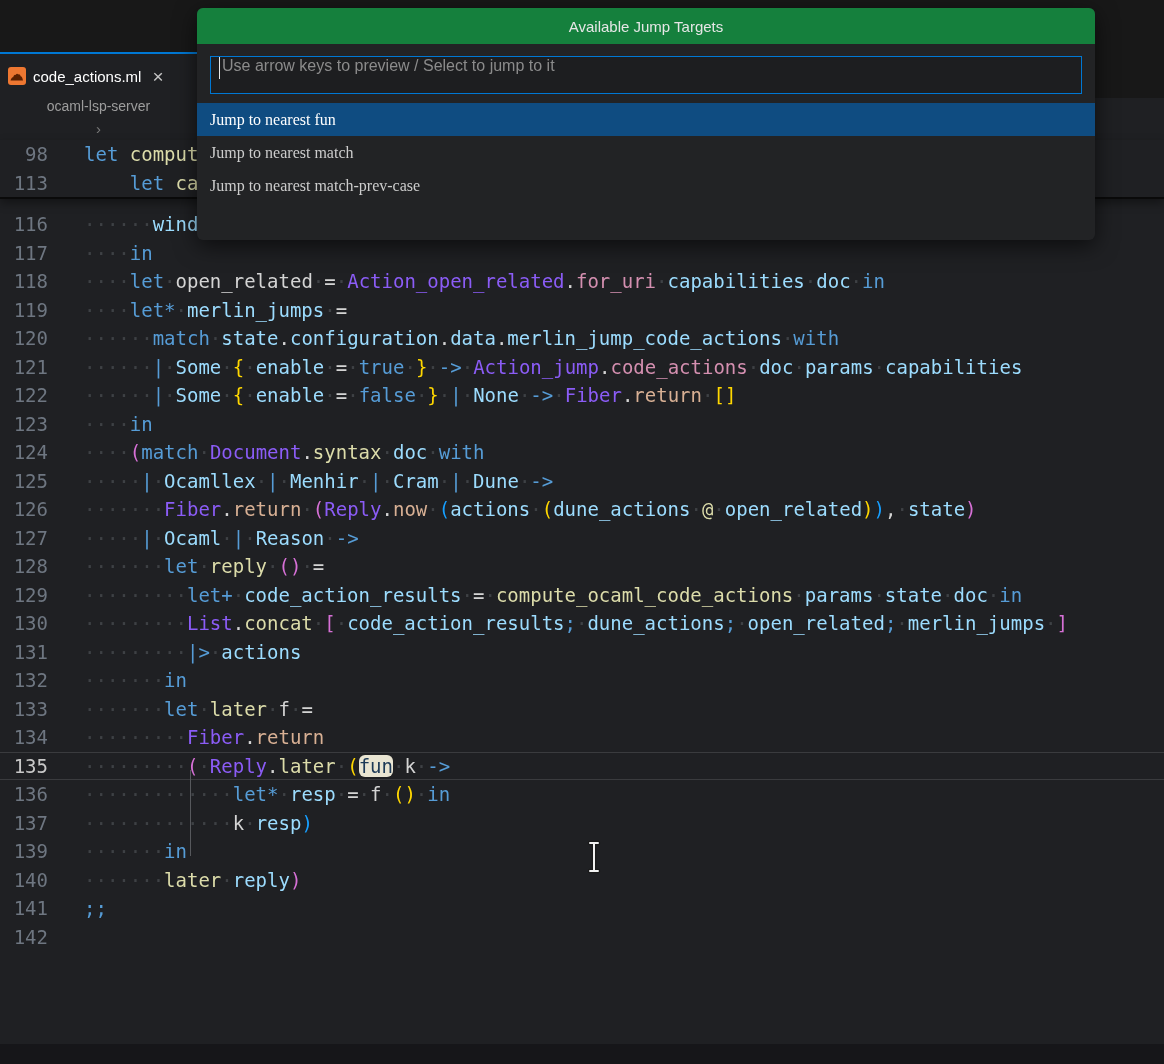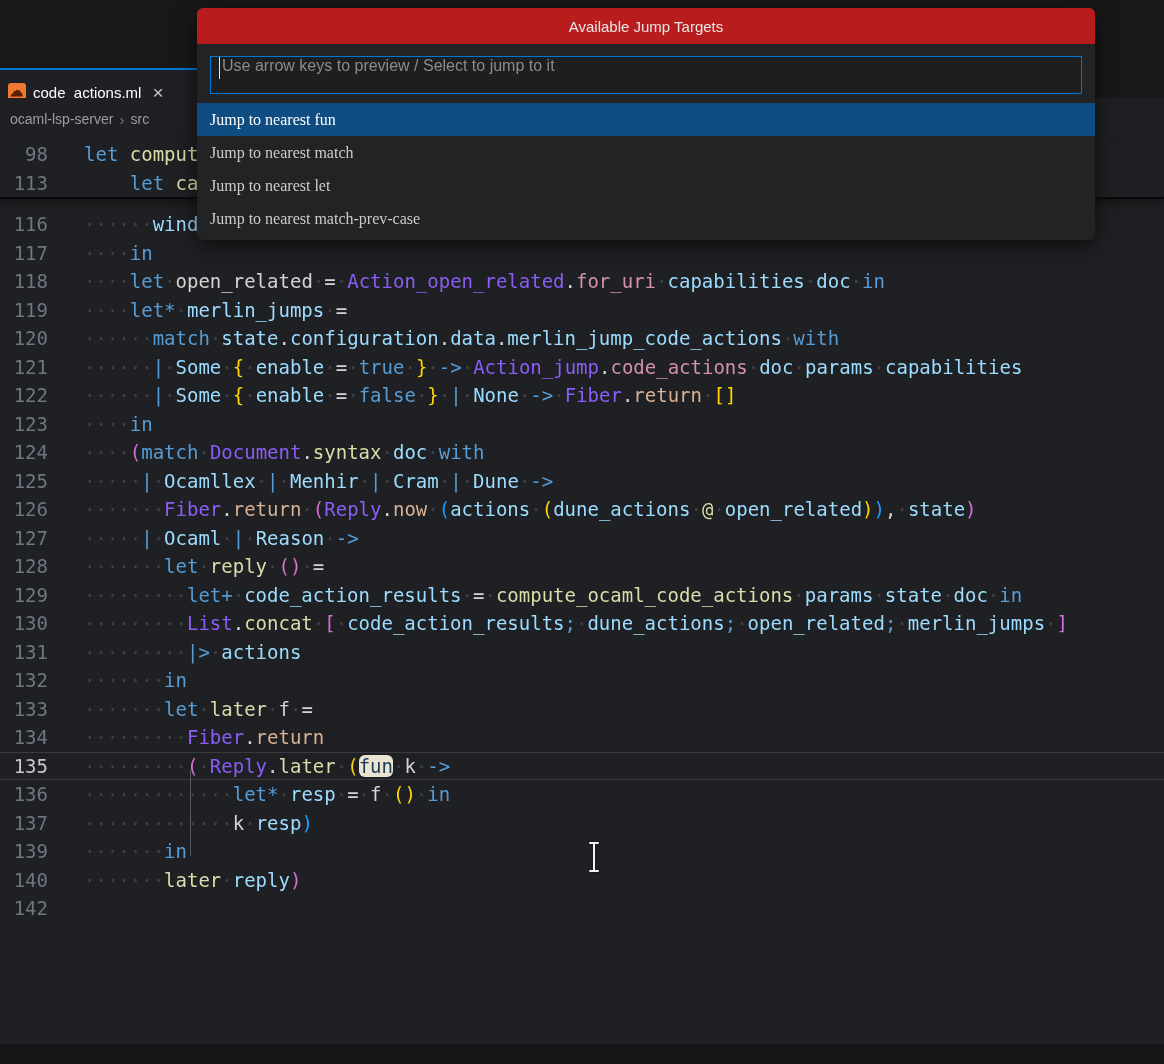--- a/index.html
+++ b/index.html
@@ -4,46 +4,46 @@
 <style>
   html,body{margin:0;padding:0;background:#101010;}
   #screen{position:relative;width:1164px;height:1064px;overflow:hidden;
     background:#1f2023;font-family:"Liberation Sans",sans-serif;}
 
   
   .titlebar{position:absolute;left:0;top:0;width:100%;height:52px;background:#181818;}
   .tabbar{position:absolute;left:0;top:52px;width:100%;height:46px;background:#181818;}
   .tab{position:absolute;left:0;top:0;width:197px;height:46px;background:#1f2023;
     border-top:2px solid #0078d4;box-sizing:border-box;display:flex;align-items:center;
-    padding:0 8px;gap:7px;cursor:default;margin-top:16px;}
+    padding:0 8px;gap:7px;cursor:default;}
   .tab-label{color:#ffffff;font-size:15px;white-space:nowrap;}
   .tab-close{color:#c5c5c5;font-size:19px;line-height:19px;margin-left:4px;}
   .breadcrumbs{position:absolute;left:0;top:98px;width:197px;height:42px;background:#1f2023;
-    display:flex;align-items:center;gap:6px;padding-left:10px;overflow:hidden;
-    color:#9d9d9d;font-size:14px;white-space:nowrap;}
+    display:flex;align-items:center;gap:6px;overflow:hidden;
+    color:#9d9d9d;font-size:14px;white-space:nowrap;flex-direction:column;}
   .crumb-sep{color:#7a7a7a;font-size:15px;}
 
   
   .code-font{font-family:"DejaVu Sans Mono","Liberation Mono",monospace;font-size:19px;}
   .sticky{position:absolute;left:0;top:140px;width:100%;height:57px;background:#1f2023;
     border-bottom:2px solid #0a0a0a;box-shadow:0 4px 9px rgba(0,0,0,.38);z-index:5;}
   .codelines{position:absolute;left:0;top:210px;width:100%;z-index:1;}
   .row{display:flex;height:28.5px;line-height:28.5px;white-space:pre;}
   .gutter{flex:0 0 84px;box-sizing:border-box;padding-right:36px;text-align:right;
     color:#6e7681;}
   .lcontent{white-space:pre;}
   .row.active{box-shadow:inset 0 1px 0 #3a3b3e, inset 0 -1px 0 #3a3b3e;}
   .row.active .gutter{color:#c8c8c8;}
   .scope-guide{position:absolute;left:190px;top:770px;width:1px;height:86px;background:#56585c;z-index:2;}
   .bottom-strip{position:absolute;left:0;bottom:0;width:100%;height:20px;background:#161619;}
 
   
   .qdialog{position:absolute;left:197px;top:8px;width:898px;height:232px;background:#222325;
     border-radius:6px;box-shadow:0 6px 22px rgba(0,0,0,.6);z-index:30;overflow:hidden;}
-  .qtitle{height:36px;background:#b91c1c;color:#e6e6e6;font-size:15px;display:flex;
+  .qtitle{height:36px;background:#15803d;color:#e6e6e6;font-size:15px;display:flex;
     align-items:center;justify-content:center;}
   .qinput-wrap{padding:12px 13px 9px 13px;}
   .qinput{position:relative;height:38px;box-sizing:border-box;border:1px solid #0078d4;
     background:#1d1e20;display:flex;align-items:flex-start;padding-left:8px;}
   .qcaret{width:1px;height:22px;background:#e8e8e8;margin-right:2px;}
   .qplaceholder{color:#8b8b8b;font-size:16px;}
   .qlist{padding:0;}
   .qitem{height:33px;display:flex;align-items:center;padding-left:13px;color:#cccccc;
     font-size:16px;cursor:default;font-family:Liberation Serif, serif;}
   .qitem.selected{background:#0f4c81;color:#ffffff;}
@@ -111,37 +111,37 @@
       <div class="row"><span class="gutter">130</span><span class="lcontent"><span class="tok-ws">·········</span><span class="tok-mod">List</span><span class="tok-pl">.</span><span class="tok-fn">concat</span><span class="tok-ws">·</span><span class="tok-bm">[</span><span class="tok-ws">·</span><span class="tok-id">code_action_results</span><span class="tok-kw">;</span><span class="tok-ws">·</span><span class="tok-id">dune_actions</span><span class="tok-kw">;</span><span class="tok-ws">·</span><span class="tok-id">open_related</span><span class="tok-kw">;</span><span class="tok-ws">·</span><span class="tok-id">merlin_jumps</span><span class="tok-ws">·</span><span class="tok-bm">]</span></span></div>
       <div class="row"><span class="gutter">131</span><span class="lcontent"><span class="tok-ws">·········</span><span class="tok-kw">|&gt;</span><span class="tok-ws">·</span><span class="tok-id">actions</span></span></div>
       <div class="row"><span class="gutter">132</span><span class="lcontent"><span class="tok-ws">·······</span><span class="tok-kw">in</span></span></div>
       <div class="row"><span class="gutter">133</span><span class="lcontent"><span class="tok-ws">·······</span><span class="tok-kw">let</span><span class="tok-ws">·</span><span class="tok-fn">later</span><span class="tok-ws">·</span><span class="tok-pl">f</span><span class="tok-ws">·</span><span class="tok-pl">=</span></span></div>
       <div class="row"><span class="gutter">134</span><span class="lcontent"><span class="tok-ws">·········</span><span class="tok-mod">Fiber</span><span class="tok-pl">.</span><span class="tok-pe">return</span></span></div>
       <div class="row active"><span class="gutter">135</span><span class="lcontent"><span class="tok-ws">·········</span><span class="tok-bm">(</span><span class="tok-ws">·</span><span class="tok-mod">Reply</span><span class="tok-pl">.</span><span class="tok-fn">later</span><span class="tok-ws">·</span><span class="tok-by">(</span><span class="tok-hl">fun</span><span class="tok-ws">·</span><span class="tok-pl">k</span><span class="tok-ws">·</span><span class="tok-kw">-&gt;</span></span></div>
       <div class="row"><span class="gutter">136</span><span class="lcontent"><span class="tok-ws">·············</span><span class="tok-kw">let*</span><span class="tok-ws">·</span><span class="tok-id">resp</span><span class="tok-ws">·</span><span class="tok-pl">=</span><span class="tok-ws">·</span><span class="tok-pl">f</span><span class="tok-ws">·</span><span class="tok-by">()</span><span class="tok-ws">·</span><span class="tok-kw">in</span></span></div>
       <div class="row"><span class="gutter">137</span><span class="lcontent"><span class="tok-ws">·············</span><span class="tok-pl">k</span><span class="tok-ws">·</span><span class="tok-id">resp</span><span class="tok-bb">)</span></span></div>
       <div class="row"><span class="gutter">139</span><span class="lcontent"><span class="tok-ws">·······</span><span class="tok-kw">in</span></span></div>
       <div class="row"><span class="gutter">140</span><span class="lcontent"><span class="tok-ws">·······</span><span class="tok-fn">later</span><span class="tok-ws">·</span><span class="tok-id">reply</span><span class="tok-bm">)</span></span></div>
+      <div class="row"><span class="gutter">141</span><span class="lcontent"><span class="tok-kw">;;</span></span></div>
       <div class="row"><span class="gutter">142</span><span class="lcontent"></span></div>
     </div>
 
   <div class="scope-guide"></div>
 
   <div class="qdialog">
     <div class="qtitle">Available Jump Targets</div>
     <div class="qinput-wrap">
       <div class="qinput">
         <span class="qcaret"></span>
         <span class="qplaceholder">Use arrow keys to preview / Select to jump to it</span>
       </div>
     </div>
     <div class="qlist" id="qlist">
         <div class="qitem selected">Jump to nearest fun</div>
         <div class="qitem">Jump to nearest match</div>
-        <div class="qitem">Jump to nearest let</div>
         <div class="qitem">Jump to nearest match-prev-case</div>
       </div>
   </div>
 
   <div class="ibeam">
     <svg width="16" height="34" viewBox="0 0 16 34">
       <g stroke="#1a1a1a" stroke-width="4.5" fill="none" stroke-linecap="round">
         <path d="M4 3 H12 M8 3 V31 M4 31 H12"></path>
       </g>
       <g stroke="#f2f2f2" stroke-width="2" fill="none" stroke-linecap="round">

